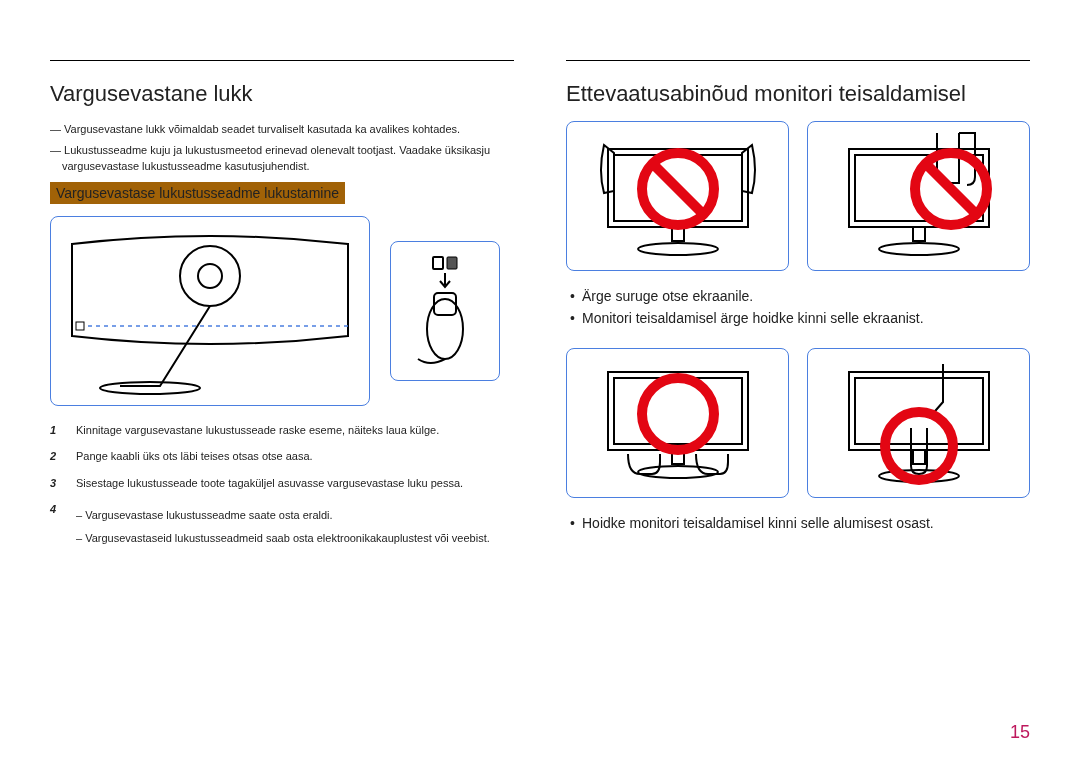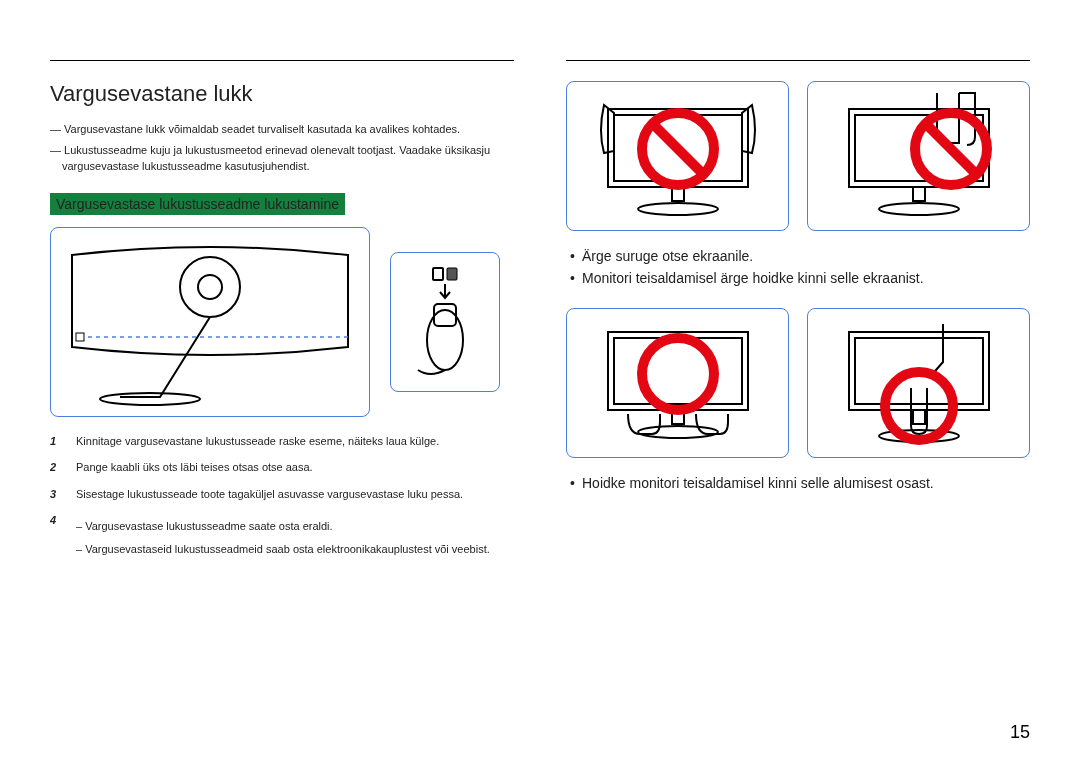--- a/index.html
+++ b/index.html
@@ -19,33 +19,33 @@
   .col { flex: 1; }
   .top-rule {
     border-top: 1px solid #000;
     margin-bottom: 20px;
   }
   h2 {
     font-size: 22px;
     font-weight: 400;
     margin-bottom: 14px;
   }
-  .dash-list { margin-bottom: 18px; }
+  .dash-list { margin-bottom: 7px; }
   .dash-item {
     font-size: 11px;
     line-height: 1.5;
     padding-left: 12px;
     text-indent: -12px;
     margin-bottom: 4px;
     color: #222;
   }
   .dash-item::before { content: "― "; }
   h3.hl {
     display: inline-block;
-    background: #15803d;
+    background: #a16207;
     font-size: 14px;
     font-weight: 400;
     padding: 3px 6px;
     margin-bottom: 12px;
   }
   .figrow {
     display: flex;
     gap: 20px;
     margin-bottom: 16px;
   }
@@ -107,21 +107,21 @@
   .bullet::before {
     content: "•";
     position: absolute;
     left: 4px;
   }
   .page-num {
     position: absolute;
     bottom: 20px;
     right: 50px;
     font-size: 18px;
-    color: #000000;
+    color: #be185d;
   }
   
   .svgfill { fill: none; stroke: #000; stroke-width: 2; }
 </style>
 </head>
 <body>
 
 <div class="cols">
 
   <div class="col">
@@ -178,20 +178,21 @@
         <div>
           <div class="sub-dash">Vargusevastase lukustusseadme saate osta eraldi.</div>
           <div class="sub-dash">Vargusevastaseid lukustusseadmeid saab osta elektroonikakauplustest või veebist.</div>
         </div>
       </div>
     </div>
   </div>
 
   <div class="col">
     <div class="top-rule"></div>
+    <h2>Ettevaatusabinõud monitori teisaldamisel</h2>
 
     <div class="grid2">
       <div class="gfig">
         <svg width="200" height="130" viewBox="0 0 200 130">
           <rect x="30" y="18" width="140" height="78" class="svgfill"></rect>
           <rect x="36" y="24" width="128" height="66" class="svgfill"></rect>
           <rect x="94" y="96" width="12" height="14" class="svgfill"></rect>
           <ellipse cx="100" cy="118" rx="40" ry="6" class="svgfill"></ellipse>
           <path d="M26 14 Q20 40 26 62 L36 60 L36 22 Z" class="svgfill"></path>
           <path d="M174 14 Q180 40 174 62 L164 60 L164 22 Z" class="svgfill"></path>

